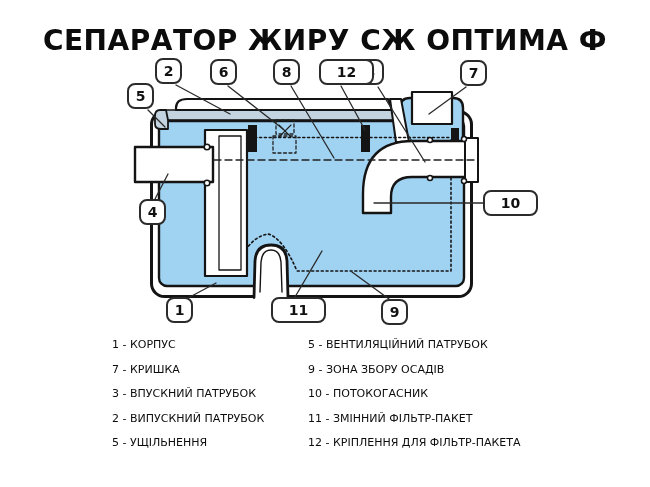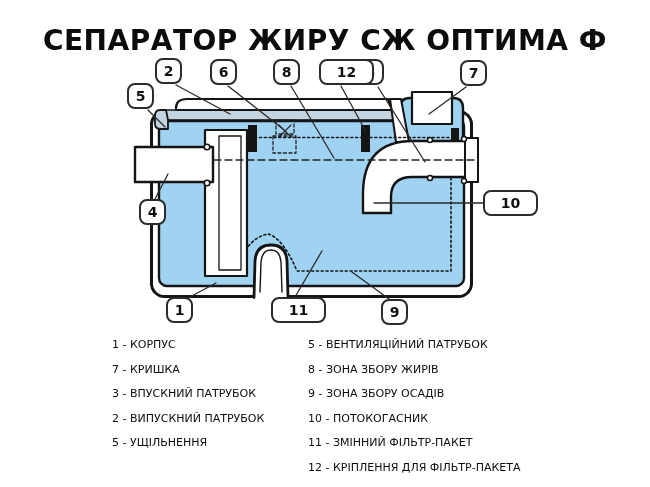--- a/index.html
+++ b/index.html
@@ -118,20 +118,19 @@
 
   <div class="legend" id="legend-left">
     <div>1 - КОРПУС</div>
     <div>7 - КРИШКА</div>
     <div>3 - ВПУСКНИЙ ПАТРУБОК</div>
     <div>2 - ВИПУСКНИЙ ПАТРУБОК</div>
     <div>5 - УЩІЛЬНЕННЯ</div>
   </div>
   <div class="legend" id="legend-right">
     <div>5 - ВЕНТИЛЯЦІЙНИЙ ПАТРУБОК</div>
-    <div>8 - ЗОНА ЗБОРУ ЖИРІВ</div>
     <div>9 - ЗОНА ЗБОРУ ОСАДІВ</div>
     <div>10 - ПОТОКОГАСНИК</div>
     <div>11 - ЗМІННИЙ ФІЛЬТР-ПАКЕТ</div>
     <div>12 - КРІПЛЕННЯ ДЛЯ ФІЛЬТР-ПАКЕТА</div>
   </div>
 
 </div>
 
 </body></html>

